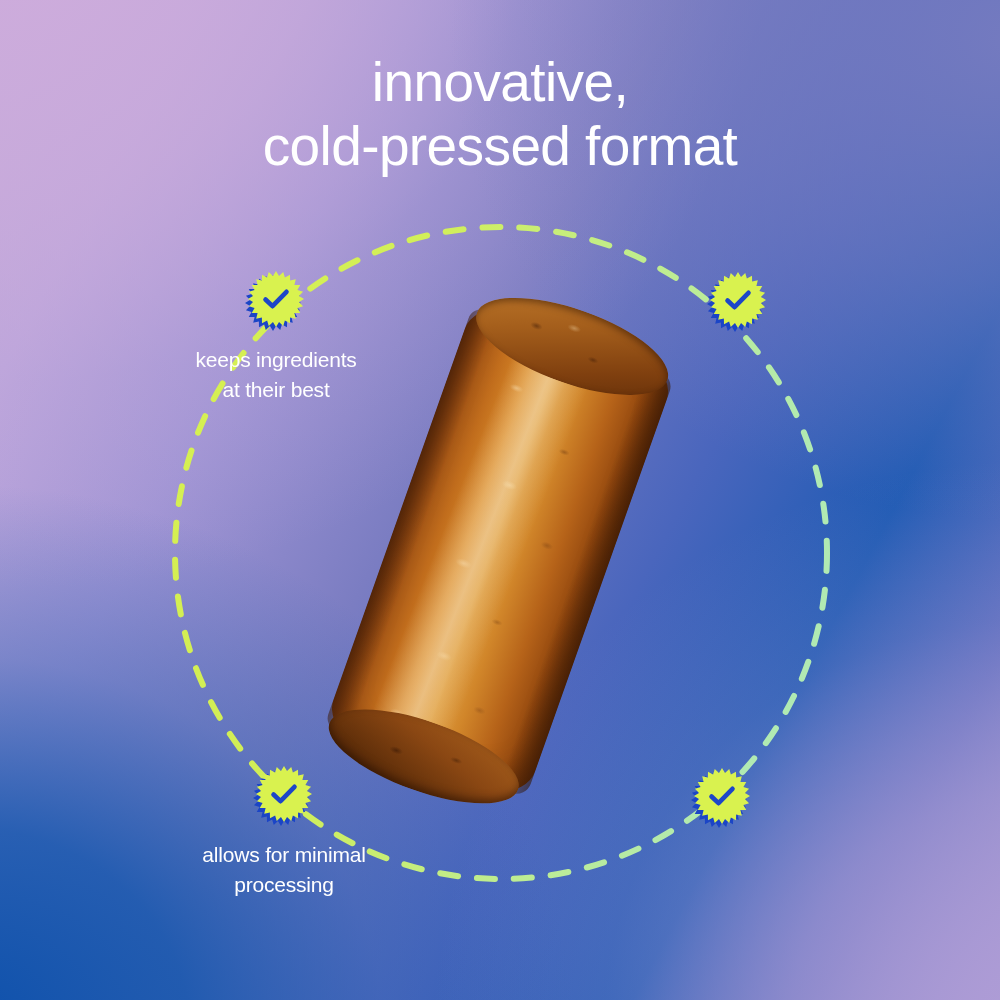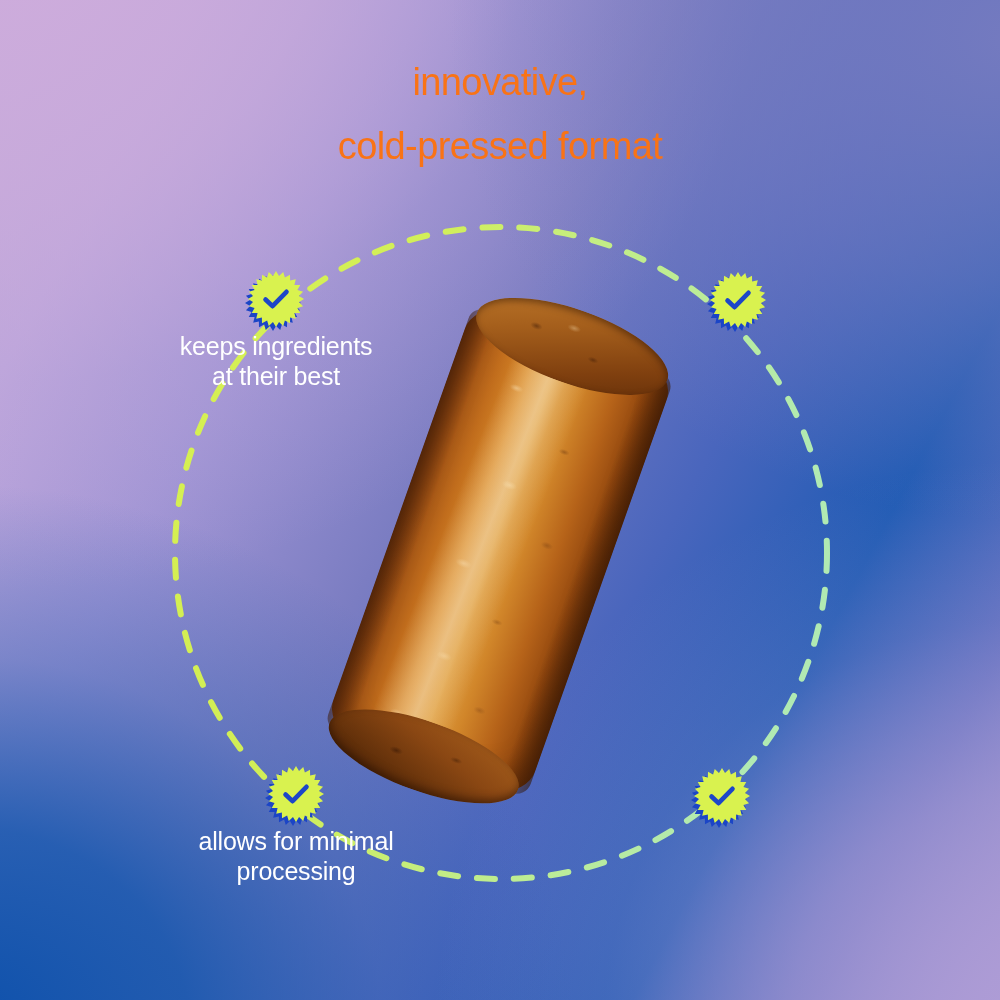--- a/index.html
+++ b/index.html
@@ -68,22 +68,22 @@
         rgba(165,150,210,0) 70%);
   }
 
   
   .headline {
     position: absolute;
     top: 50px;
     left: 0;
     width: 1000px;
     text-align: center;
-    color: #f97316;
-    font-size: 38px;
+    color: #ffffff;
+    font-size: 55px;
     line-height: 64px;
     letter-spacing: -0.6px;
     font-weight: 400;
     white-space: pre-line;
   }
 
   
   .orbit {
     position: absolute;
     left: 0;
@@ -191,21 +191,22 @@
     text-align: center;
     color: #ffffff;
   }
   .badge-wrap {
     display: inline-block;
     position: relative;
     width: 56px;
     height: 56px;
   }
   .feature .label {
-    font-size: 25px;
+    margin-top: 14px;
+    font-size: 21px;
     line-height: 30px;
     letter-spacing: -0.2px;
     white-space: pre-line;
     color: #ffffff;
   }
 </style>
 </head>
 <body>
 
 <div id="stage">
@@ -254,21 +255,21 @@
   <div class="feature" style="left: 738px; top: 272px;">
     <div class="badge-wrap"><svg width="60" height="60" viewBox="0 0 60 60" style="position:absolute;left:-2px;top:-2px;overflow:visible">
           <g transform="translate(-3,4)">
             <path d="M30.00,2.00 L33.03,7.00 L37.25,2.95 L38.88,8.57 L44.00,5.75 L44.12,11.59 L49.80,10.20 L48.41,15.88 L54.25,16.00 L51.43,21.12 L57.05,22.75 L53.00,26.97 L58.00,30.00 L53.00,33.03 L57.05,37.25 L51.43,38.88 L54.25,44.00 L48.41,44.12 L49.80,49.80 L44.12,48.41 L44.00,54.25 L38.88,51.43 L37.25,57.05 L33.03,53.00 L30.00,58.00 L26.97,53.00 L22.75,57.05 L21.12,51.43 L16.00,54.25 L15.88,48.41 L10.20,49.80 L11.59,44.12 L5.75,44.00 L8.57,38.88 L2.95,37.25 L7.00,33.03 L2.00,30.00 L7.00,26.97 L2.95,22.75 L8.57,21.12 L5.75,16.00 L11.59,15.88 L10.20,10.20 L15.88,11.59 L16.00,5.75 L21.12,8.57 L22.75,2.95 L26.97,7.00 Z" fill="#1b45c6"></path>
           </g>
           <path d="M30.00,2.00 L33.03,7.00 L37.25,2.95 L38.88,8.57 L44.00,5.75 L44.12,11.59 L49.80,10.20 L48.41,15.88 L54.25,16.00 L51.43,21.12 L57.05,22.75 L53.00,26.97 L58.00,30.00 L53.00,33.03 L57.05,37.25 L51.43,38.88 L54.25,44.00 L48.41,44.12 L49.80,49.80 L44.12,48.41 L44.00,54.25 L38.88,51.43 L37.25,57.05 L33.03,53.00 L30.00,58.00 L26.97,53.00 L22.75,57.05 L21.12,51.43 L16.00,54.25 L15.88,48.41 L10.20,49.80 L11.59,44.12 L5.75,44.00 L8.57,38.88 L2.95,37.25 L7.00,33.03 L2.00,30.00 L7.00,26.97 L2.95,22.75 L8.57,21.12 L5.75,16.00 L11.59,15.88 L10.20,10.20 L15.88,11.59 L16.00,5.75 L21.12,8.57 L22.75,2.95 L26.97,7.00 Z" fill="#d9f24f"></path>
           <path d="M19.5,30.5 L26.5,37.2 L40.5,22.8" fill="none" stroke="#1d46c8" stroke-width="4.6" stroke-linecap="round" stroke-linejoin="round"></path>
         </svg></div>
   </div>
 
-  <div class="feature" style="left: 296px; top: 766px; text-align: center;">
+  <div class="feature" style="left: 284px; top: 766px; text-align: center;">
     <div class="badge-wrap"><svg width="60" height="60" viewBox="0 0 60 60" style="position:absolute;left:-2px;top:-2px;overflow:visible">
           <g transform="translate(-3,4)">
             <path d="M30.00,2.00 L33.03,7.00 L37.25,2.95 L38.88,8.57 L44.00,5.75 L44.12,11.59 L49.80,10.20 L48.41,15.88 L54.25,16.00 L51.43,21.12 L57.05,22.75 L53.00,26.97 L58.00,30.00 L53.00,33.03 L57.05,37.25 L51.43,38.88 L54.25,44.00 L48.41,44.12 L49.80,49.80 L44.12,48.41 L44.00,54.25 L38.88,51.43 L37.25,57.05 L33.03,53.00 L30.00,58.00 L26.97,53.00 L22.75,57.05 L21.12,51.43 L16.00,54.25 L15.88,48.41 L10.20,49.80 L11.59,44.12 L5.75,44.00 L8.57,38.88 L2.95,37.25 L7.00,33.03 L2.00,30.00 L7.00,26.97 L2.95,22.75 L8.57,21.12 L5.75,16.00 L11.59,15.88 L10.20,10.20 L15.88,11.59 L16.00,5.75 L21.12,8.57 L22.75,2.95 L26.97,7.00 Z" fill="#1b45c6"></path>
           </g>
           <path d="M30.00,2.00 L33.03,7.00 L37.25,2.95 L38.88,8.57 L44.00,5.75 L44.12,11.59 L49.80,10.20 L48.41,15.88 L54.25,16.00 L51.43,21.12 L57.05,22.75 L53.00,26.97 L58.00,30.00 L53.00,33.03 L57.05,37.25 L51.43,38.88 L54.25,44.00 L48.41,44.12 L49.80,49.80 L44.12,48.41 L44.00,54.25 L38.88,51.43 L37.25,57.05 L33.03,53.00 L30.00,58.00 L26.97,53.00 L22.75,57.05 L21.12,51.43 L16.00,54.25 L15.88,48.41 L10.20,49.80 L11.59,44.12 L5.75,44.00 L8.57,38.88 L2.95,37.25 L7.00,33.03 L2.00,30.00 L7.00,26.97 L2.95,22.75 L8.57,21.12 L5.75,16.00 L11.59,15.88 L10.20,10.20 L15.88,11.59 L16.00,5.75 L21.12,8.57 L22.75,2.95 L26.97,7.00 Z" fill="#d9f24f"></path>
           <path d="M19.5,30.5 L26.5,37.2 L40.5,22.8" fill="none" stroke="#1d46c8" stroke-width="4.6" stroke-linecap="round" stroke-linejoin="round"></path>
         </svg></div>
     <div class="label">allows for minimal
 processing</div>
   </div>

